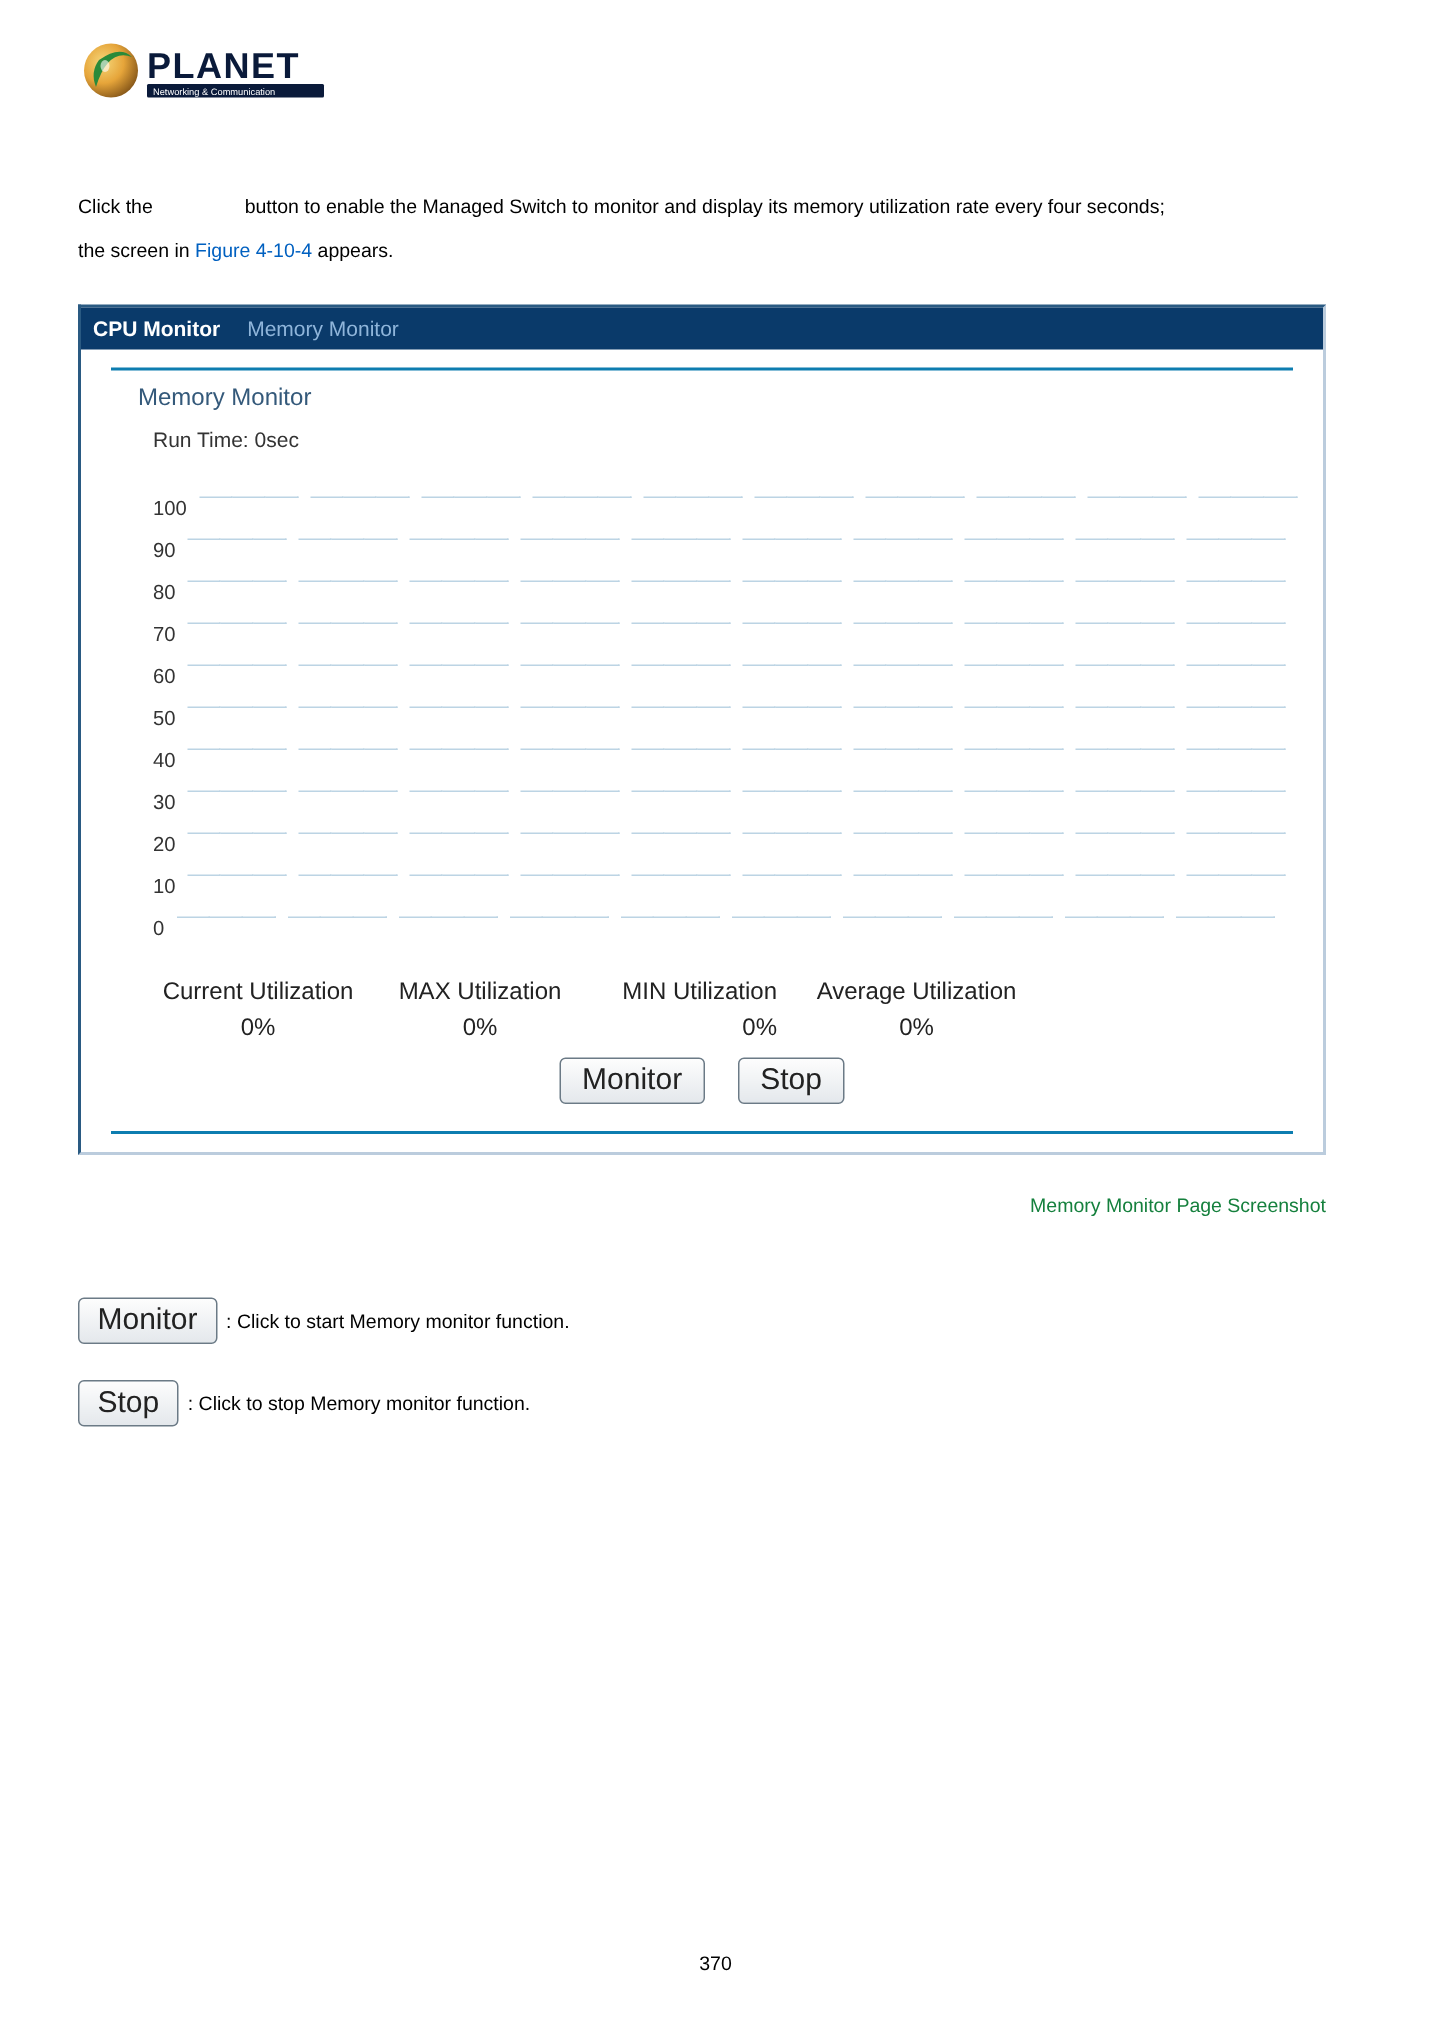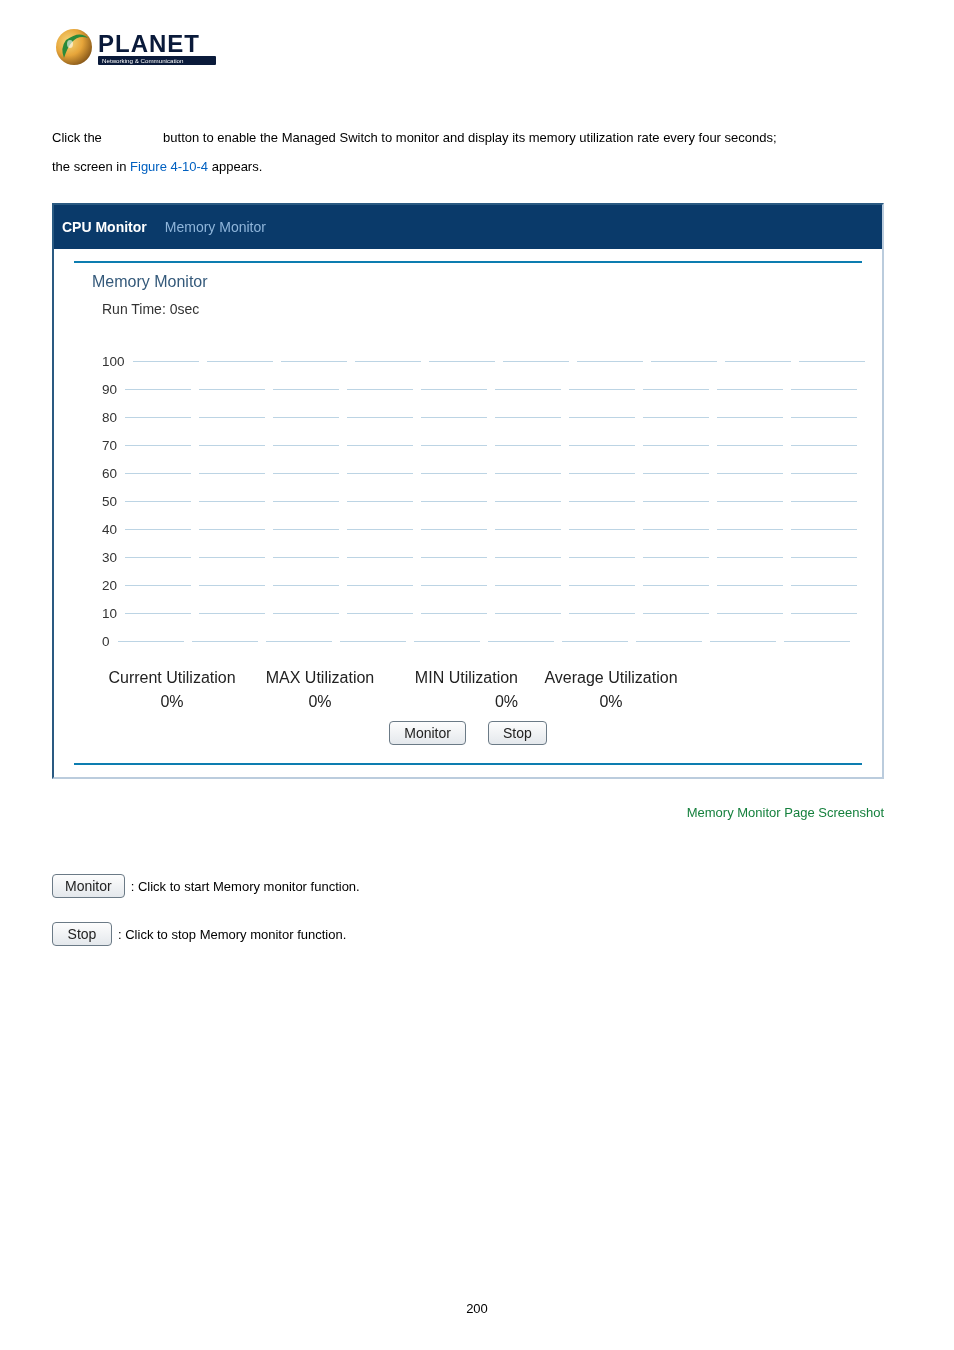--- a/index.html
+++ b/index.html
@@ -23,21 +23,21 @@
   .panel-wrapper {
     border: 2px solid #2a5a82;
     border-right-color: #bcd;
     border-bottom-color: #bcd;
     margin-top: 22px;
     background: #fff;
     padding: 0 0 12px 0;
   }
   .tabs-bar {
     background: #0a3a6a;
-    height: 44px;
+    height: 28px;
     display: flex;
     align-items: center;
     padding-left: 8px;
     gap: 18px;
     font-size: 14px;
   }
   .tab { cursor: pointer; }
   .tab.active { color: #fff; font-weight: bold; }
   .tab.inactive { color: #8fb5da; }
   .inner-panel {
@@ -54,21 +54,21 @@
   .run-time {
     font-size: 14px;
     color: #333;
     margin-left: 10px;
     margin-bottom: 14px;
   }
   .chart-area {
     margin-left: 10px;
     margin-bottom: 14px;
   }
-  .chart-row { display: flex; align-items: center; height: 28px; }
+  .chart-row { display: flex; align-items: flex-start; height: 28px; }
   .y-label {
     width: 40px;
     text-align: right;
     font-size: 13.5px;
     color: #333;
     padding-right: 8px;
     display: flex;
     align-items: flex-end;
     justify-content: flex-end;
   }
@@ -101,21 +101,21 @@
     display: flex;
     justify-content: center;
     gap: 22px;
     margin-top: 10px;
   }
   .ui-button {
     display: inline-block;
     border: 1px solid #6b7a86;
     border-radius: 4px;
     padding: 3px 14px;
-    font-size: 14px;
+    font-size: 20px;
     color: #222;
     background: linear-gradient(#fdfdfd, #e4e8ec);
     cursor: pointer;
   }
   .figure-caption {
     text-align: right;
     font-size: 13px;
     color: #15803d;
     margin-top: 26px;
   }
@@ -879,13 +879,13 @@
       <span>: Click to start Memory monitor function.</span>
     </div>
     <div class="legend-row">
       <span class="ui-button" style="min-width:60px;text-align:center;">Stop</span>
       <span>: Click to stop Memory monitor function.</span>
     </div>
   </div>
 
 </div>
 
-<div class="page-num">200</div>
+<div class="page-num">370</div>
 
 </body></html>

